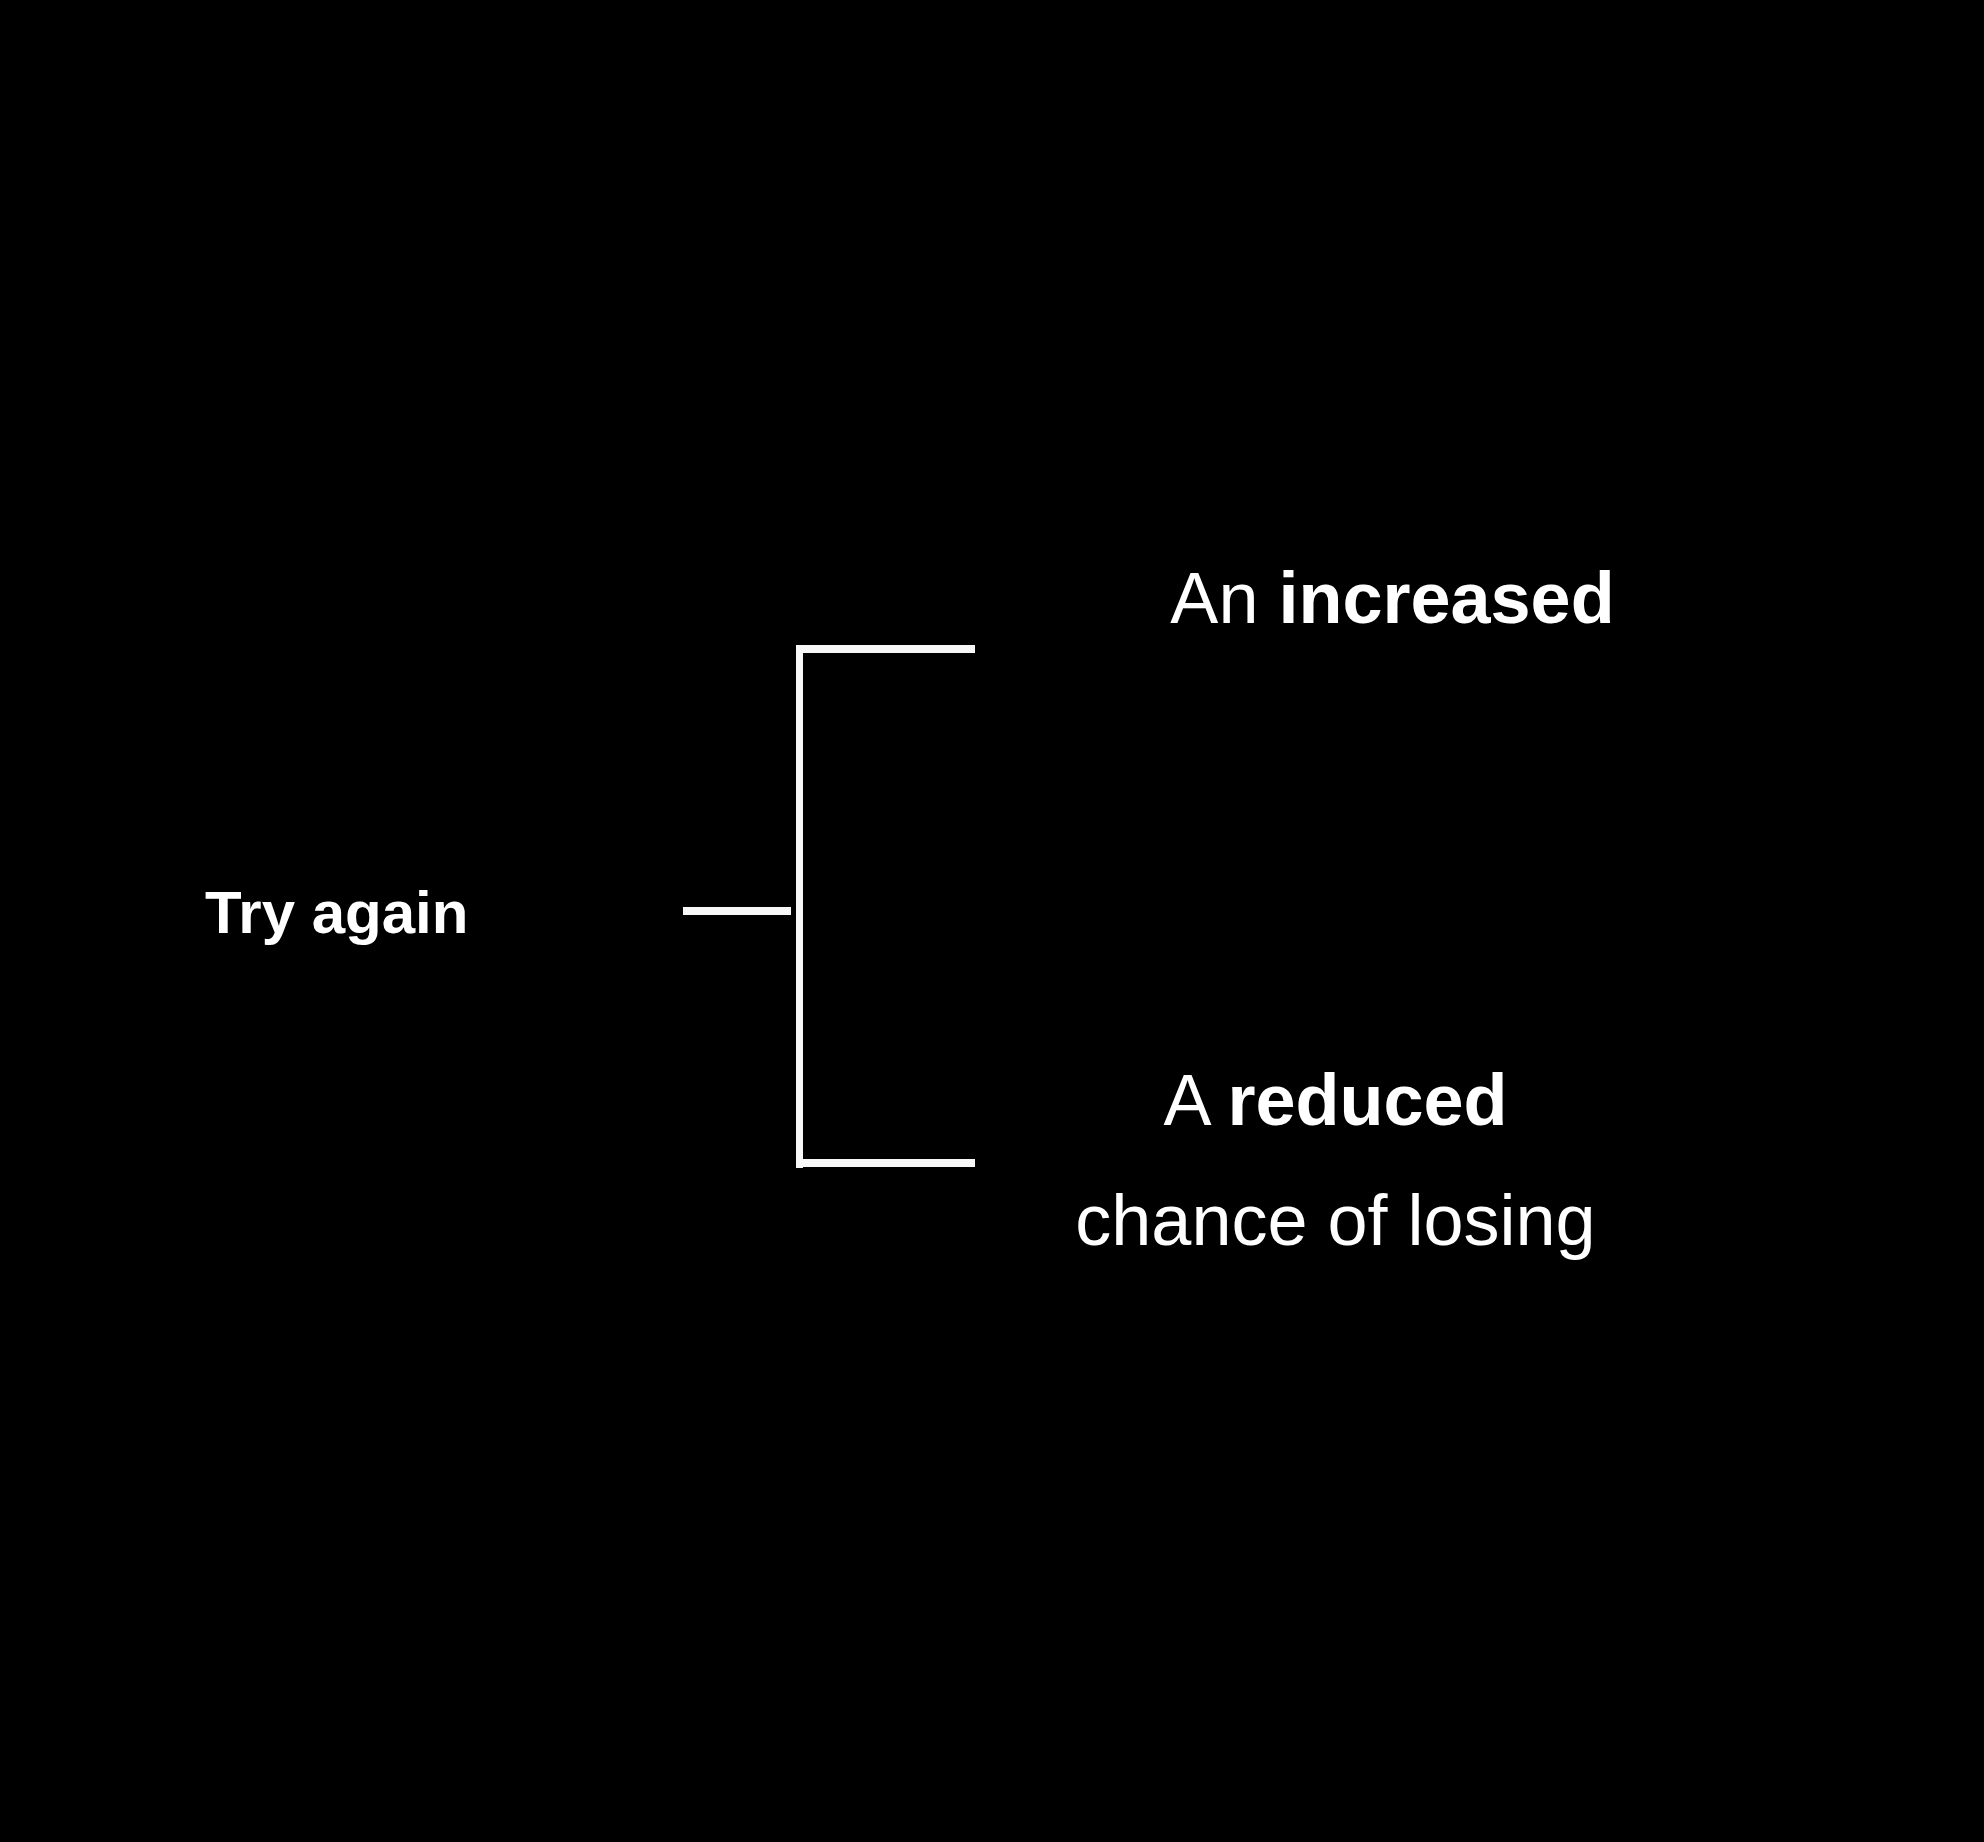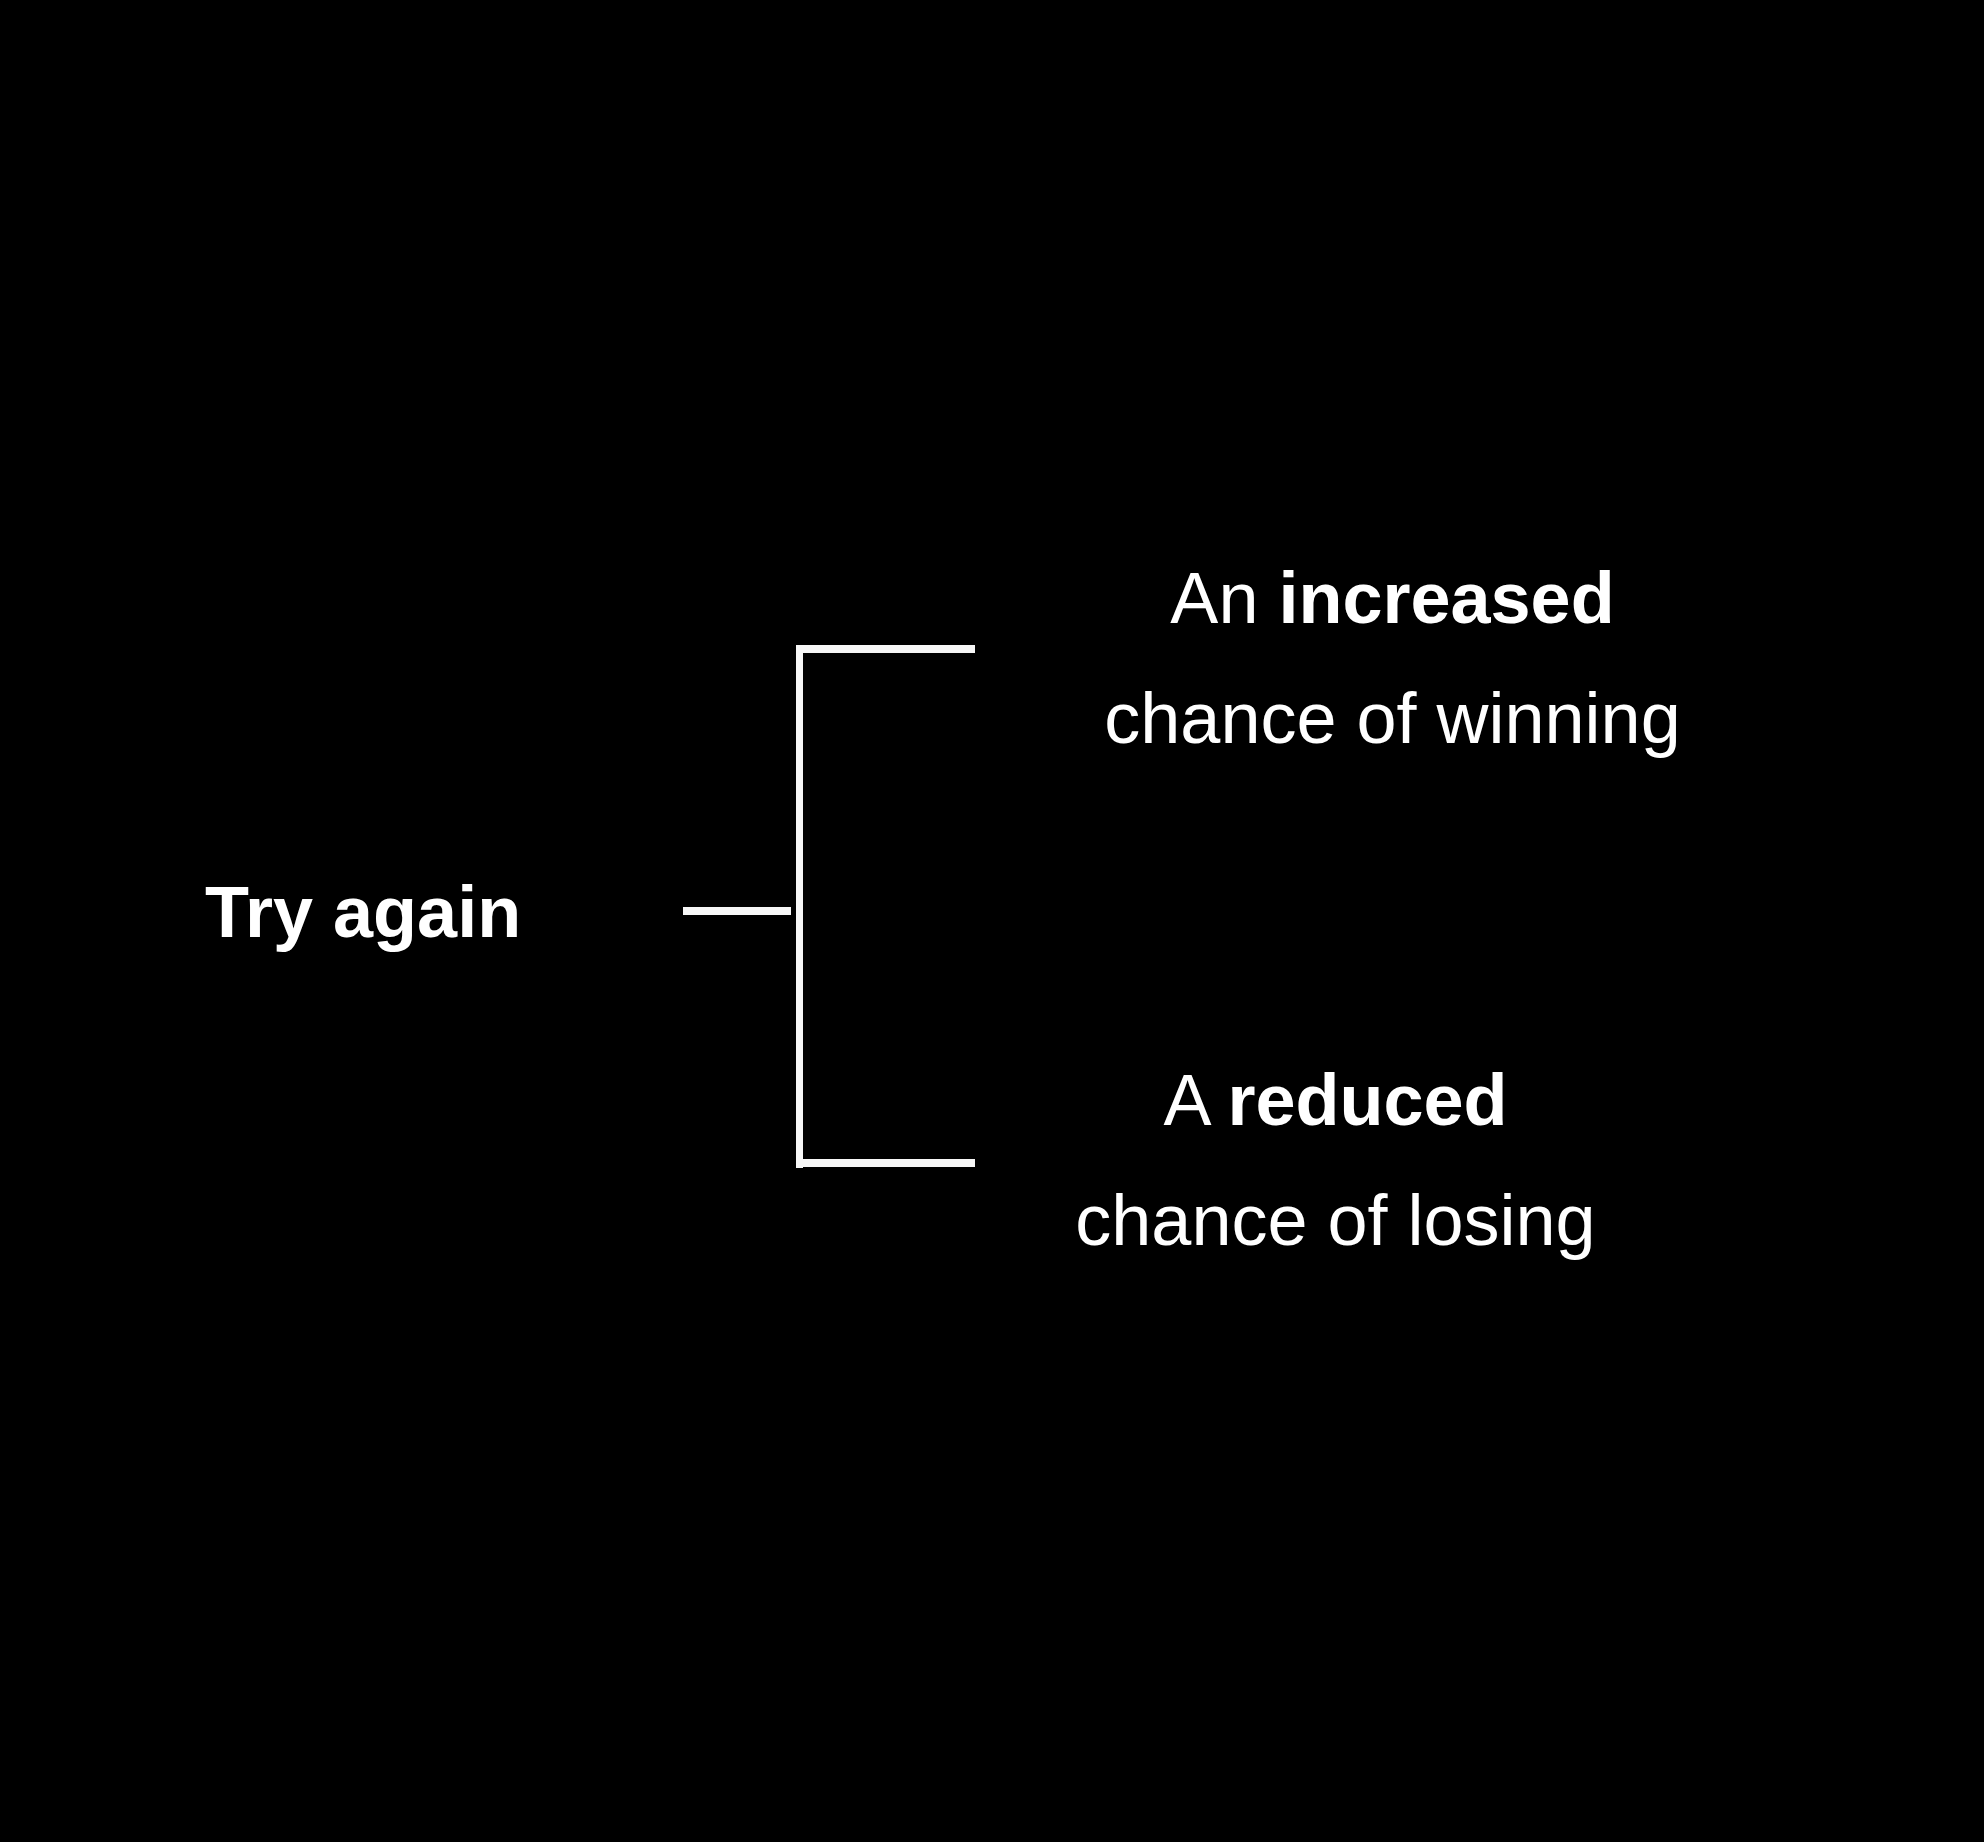--- a/index.html
+++ b/index.html
@@ -16,21 +16,21 @@
     font-family: "Liberation Sans", sans-serif;
   }
   .txt {
     position: absolute;
     color: #ffffff;
     white-space: nowrap;
   }
   #root-label {
     left: 205px;
     top: 867px;
-    font-size: 72px;
+    font-size: 60px;
     line-height: 91px;
     font-weight: 700;
   }
   .outcome {
     position: absolute;
     width: 823px;
     text-align: center;
     color: #ffffff;
     font-size: 72px;
     line-height: 120px;
@@ -58,21 +58,20 @@
   <div id="root-connector" class="line"></div>
 
   <div id="bracket-vert" class="line"></div>
 
   <div id="branch-top" class="line"></div>
 
   <div id="branch-bottom" class="line"></div>
 
   <div id="outcome-top" class="outcome">
     <div><span>An </span><strong>increased</strong></div>
-    <div>chance of winning</div>
   </div>
 
   <div id="outcome-bottom" class="outcome">
     <div><span>A </span><strong>reduced</strong></div>
     <div>chance of losing</div>
   </div>
 
 </div>
 
 

